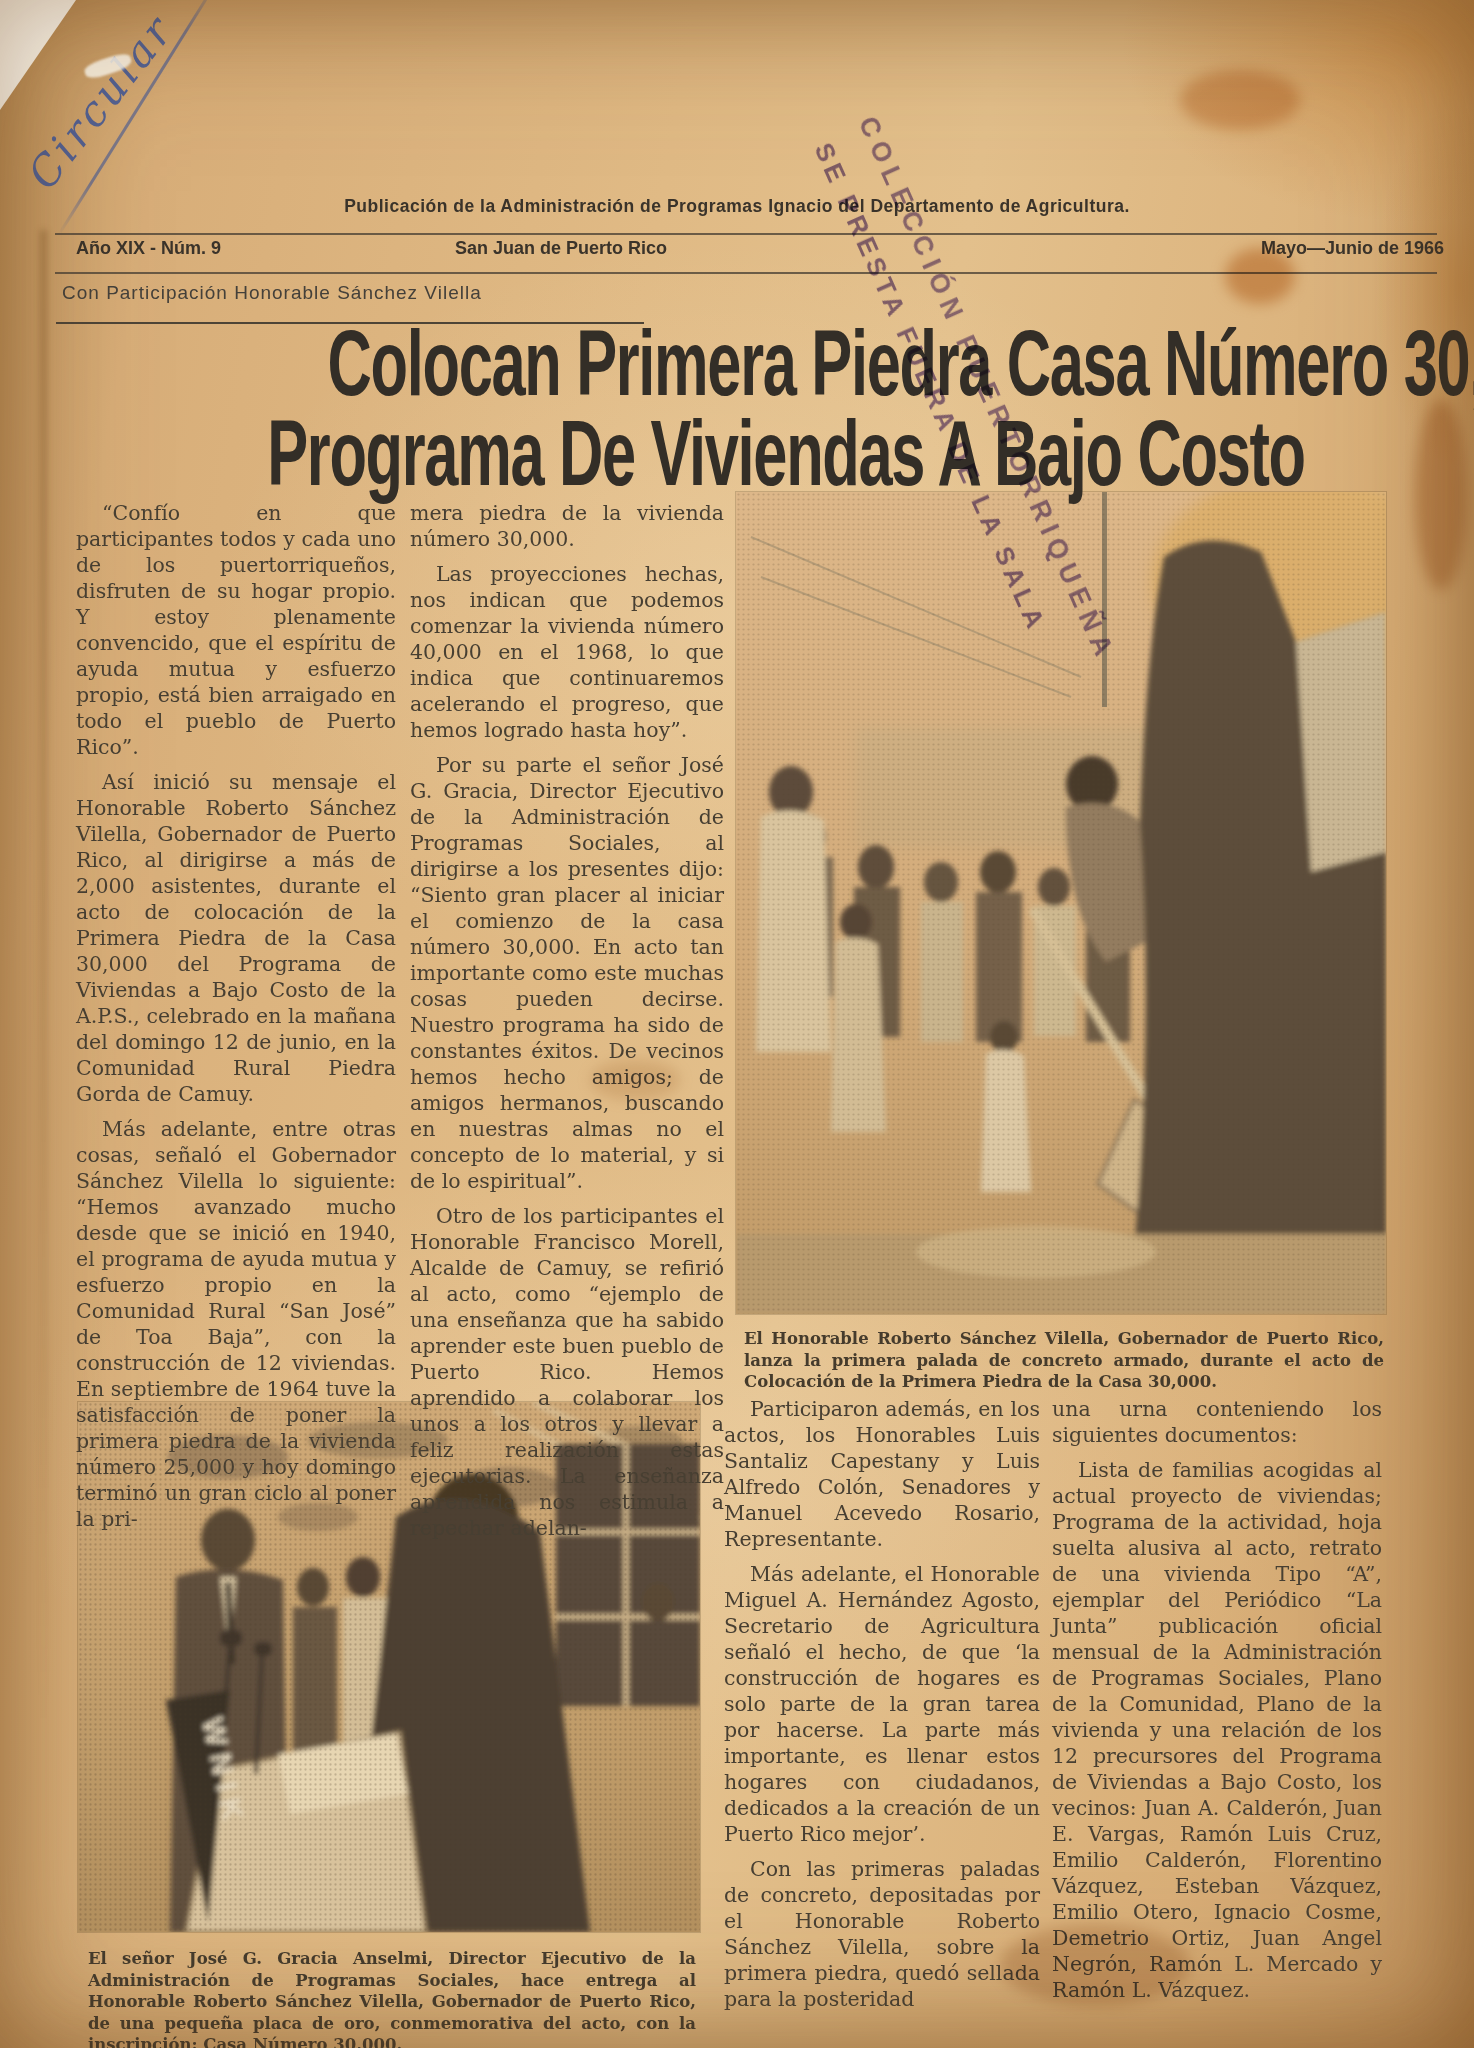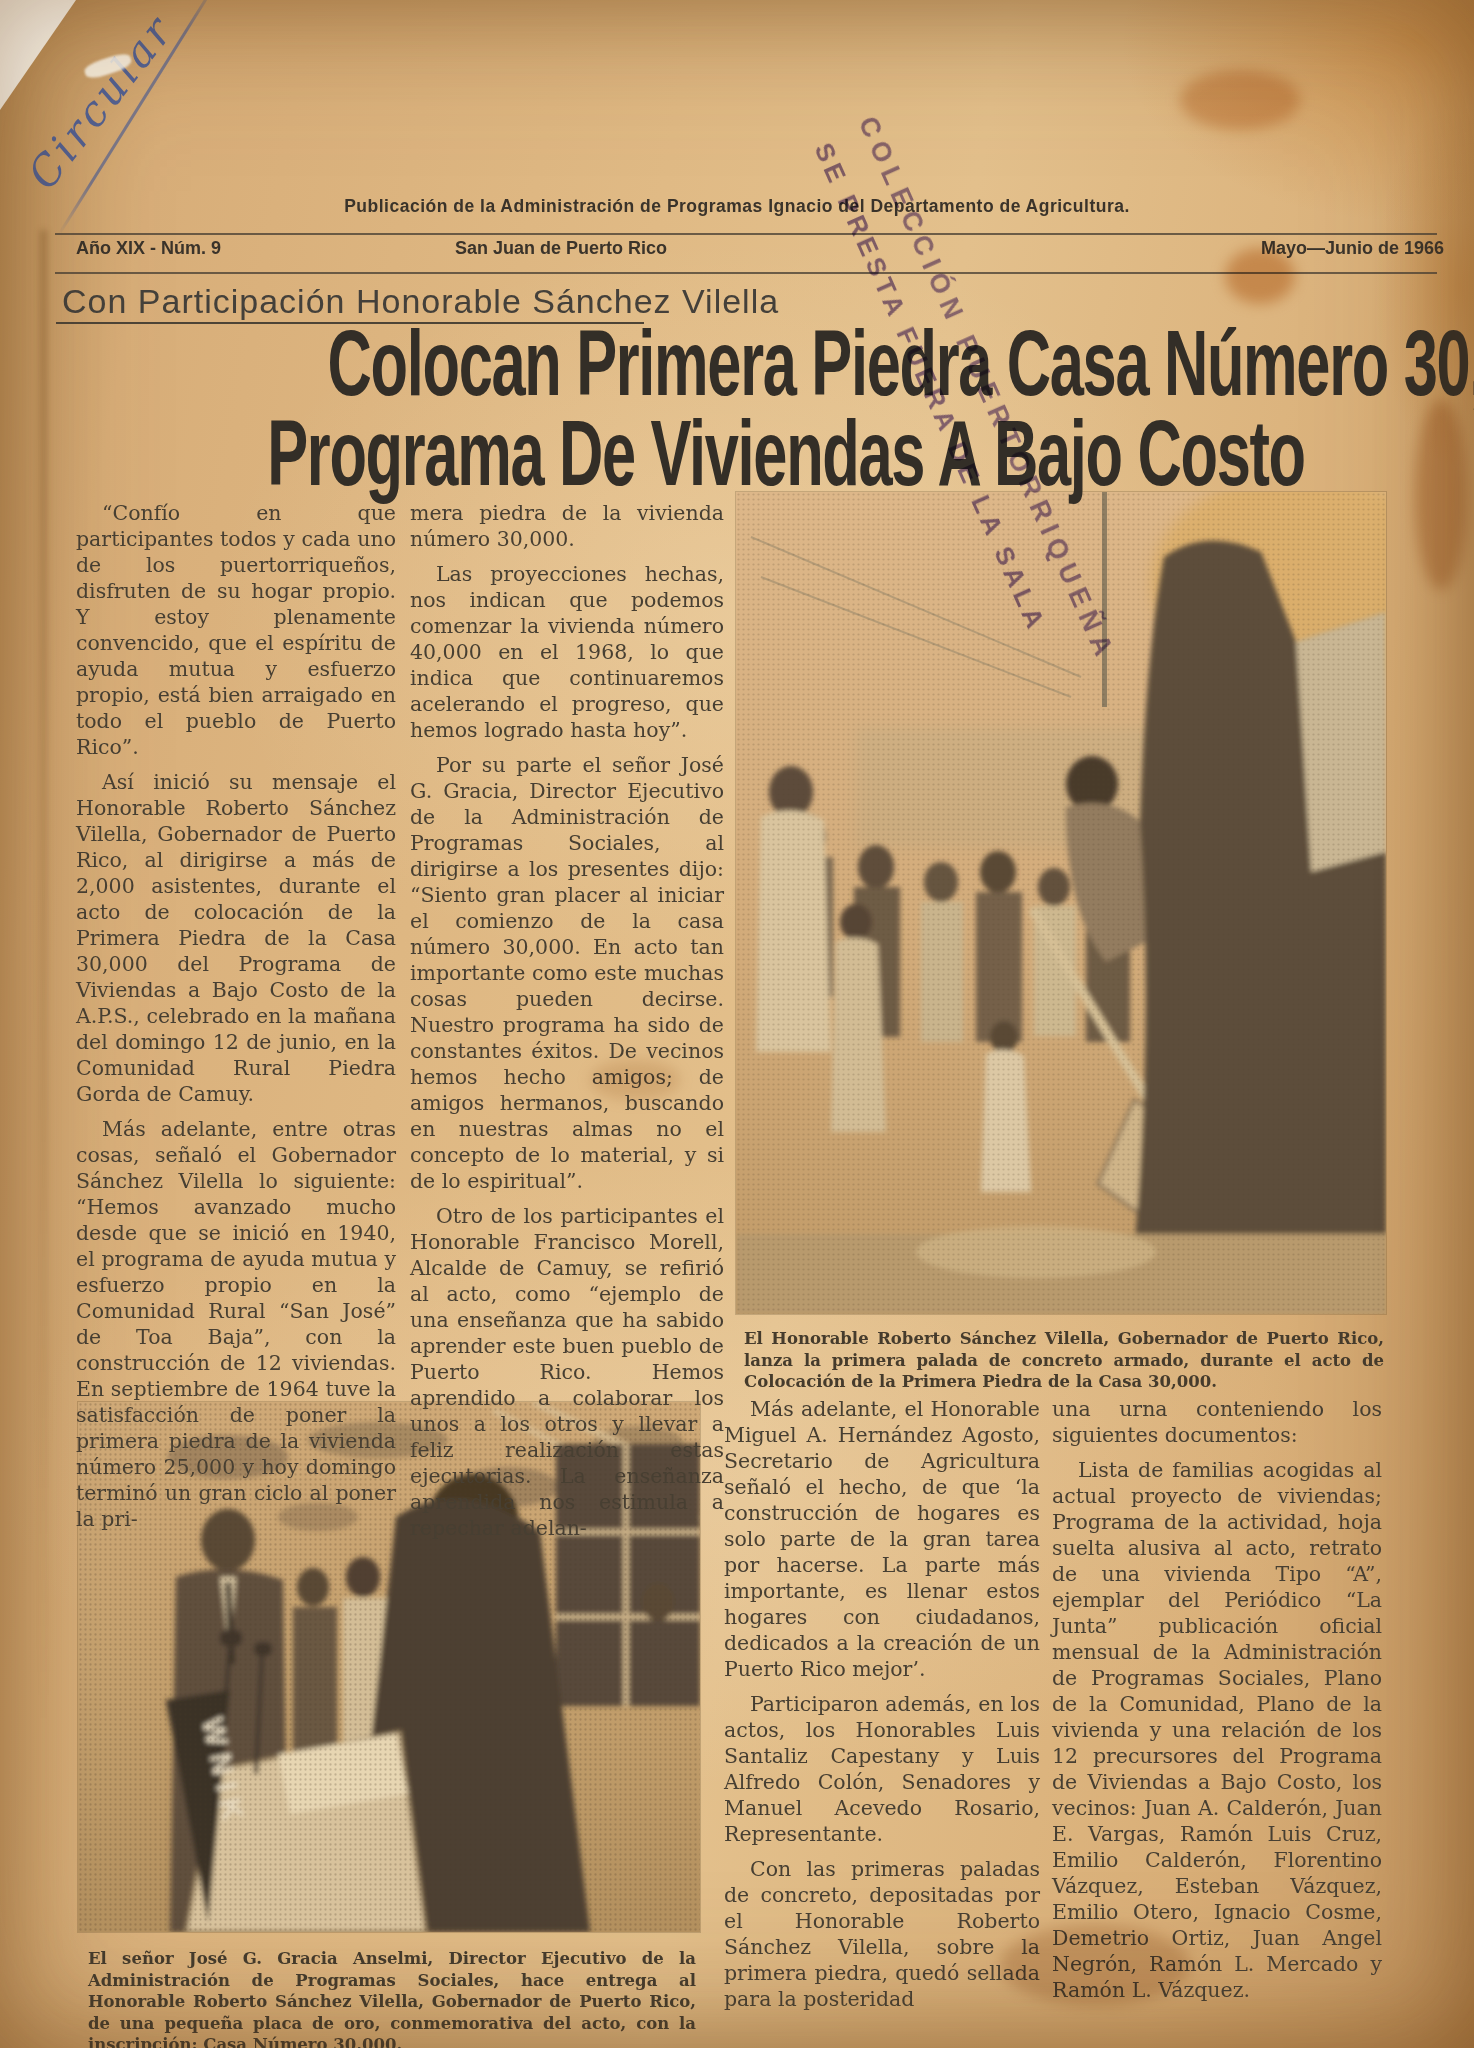--- a/index.html
+++ b/index.html
@@ -35,21 +35,21 @@
   .subtitle{position:absolute;left:0;top:196px;width:100%;text-align:center;
     font-family:"Liberation Sans",sans-serif;font-weight:bold;font-size:17.5px;
     color:#3a332a;letter-spacing:.5px;z-index:2;}
   .rule{position:absolute;height:2px;background:#4d4436;opacity:.8;z-index:2;}
   .dateline{position:absolute;left:0;top:238px;width:100%;height:30px;
     font-family:"Liberation Sans",sans-serif;font-weight:bold;font-size:18px;color:#3a332a;z-index:2;padding-left:12px;}
   .dl-left{position:absolute;left:76px;}
   .dl-center{position:absolute;left:455px;}
   .dl-right{position:absolute;right:42px;}
   .kicker{position:absolute;left:62px;top:282px;font-family:"Liberation Sans",sans-serif;
-    font-weight:normal;font-size:34px;color:#44403a;letter-spacing:1px;z-index:2;}
+    font-weight:normal;font-size:19px;color:#44403a;letter-spacing:1px;z-index:2;}
   .kicker-rule{position:absolute;left:56px;top:322px;width:588px;height:2px;background:#4d4436;z-index:2;}
   .headline{position:absolute;left:0;top:318px;width:100%;text-align:center;z-index:2;}
   .headline .hl{white-space:nowrap;font-family:"Liberation Sans",sans-serif;font-weight:bold;
     font-size:93px;line-height:90px;color:#332e27;letter-spacing:-2px;}
   .headline .hl span{display:inline-block;transform:scaleX(.66);transform-origin:center;}
   .col{position:absolute;font-size:20.5px;line-height:26px;text-align:justify;color:#473f32;z-index:2;}
   .col p{margin:0 0 9px 0;text-indent:26px;}
   .col p.cont{text-indent:0;}
   .figure{position:absolute;margin:0;z-index:1;box-shadow:0 0 0 1px rgba(90,70,40,.25);}
   .figure svg{display:block;}
@@ -163,22 +163,22 @@
 
         <rect x="0" y="742" width="650" height="80" fill="#b89a6d"></rect>
         <ellipse cx="300" cy="760" rx="120" ry="26" fill="#cdb183" opacity=".8"></ellipse>
       </g>
       <rect width="650" height="822" fill="url(#ht1)"></rect>
     </svg>
   </figure>
   <div class="caption" style="left:744px;top:1328px;width:640px;">El Honorable Roberto Sánchez Vilella, Gobernador de Puerto Rico, lanza la primera palada de concreto armado, durante el acto de Colocación de la Primera Piedra de la Casa 30,000.</div>
 
   <div class="col" style="left:724px;top:1396px;width:316px;">
+    <p>Participaron además, en los actos, los Honorables Luis Santaliz Capestany y Luis Alfredo Colón, Senadores y Manuel Acevedo Rosario, Representante.</p>
     <p>Más adelante, el Honorable Miguel A. Hernández Agosto, Secretario de Agricultura señaló el hecho, de que ‘la construcción de hogares es solo parte de la gran tarea por hacerse. La parte más importante, es llenar estos hogares con ciudadanos, dedicados a la creación de un Puerto Rico mejor’.</p>
-    <p>Participaron además, en los actos, los Honorables Luis Santaliz Capestany y Luis Alfredo Colón, Senadores y Manuel Acevedo Rosario, Representante.</p>
     <p>Con las primeras paladas de concreto, depositadas por el Honorable Roberto Sánchez Vilella, sobre la primera piedra, quedó sellada para la posteridad</p>
   </div>
   <div class="col" style="left:1052px;top:1396px;width:330px;">
     <p class="cont">una urna conteniendo los siguientes documentos:</p>
     <p>Lista de familias acogidas al actual proyecto de viviendas; Programa de la actividad, hoja suelta alusiva al acto, retrato de una vivienda Tipo “A”, ejemplar del Periódico “La Junta” publicación oficial mensual de la Administración de Programas Sociales, Plano de la Comunidad, Plano de la vivienda y una relación de los 12 precursores del Programa de Viviendas a Bajo Costo, los vecinos: Juan A. Calderón, Juan E. Vargas, Ramón Luis Cruz, Emilio Calderón, Florentino Vázquez, Esteban Vázquez, Emilio Otero, Ignacio Cosme, Demetrio Ortiz, Juan Angel Negrón, Ramón L. Mercado y Ramón L. Vázquez.</p>
   </div>
 
   <figure class="figure" style="left:78px;top:1402px;width:622px;height:530px;">
     <svg width="622" height="530" viewBox="0 0 622 530">
       <defs>

